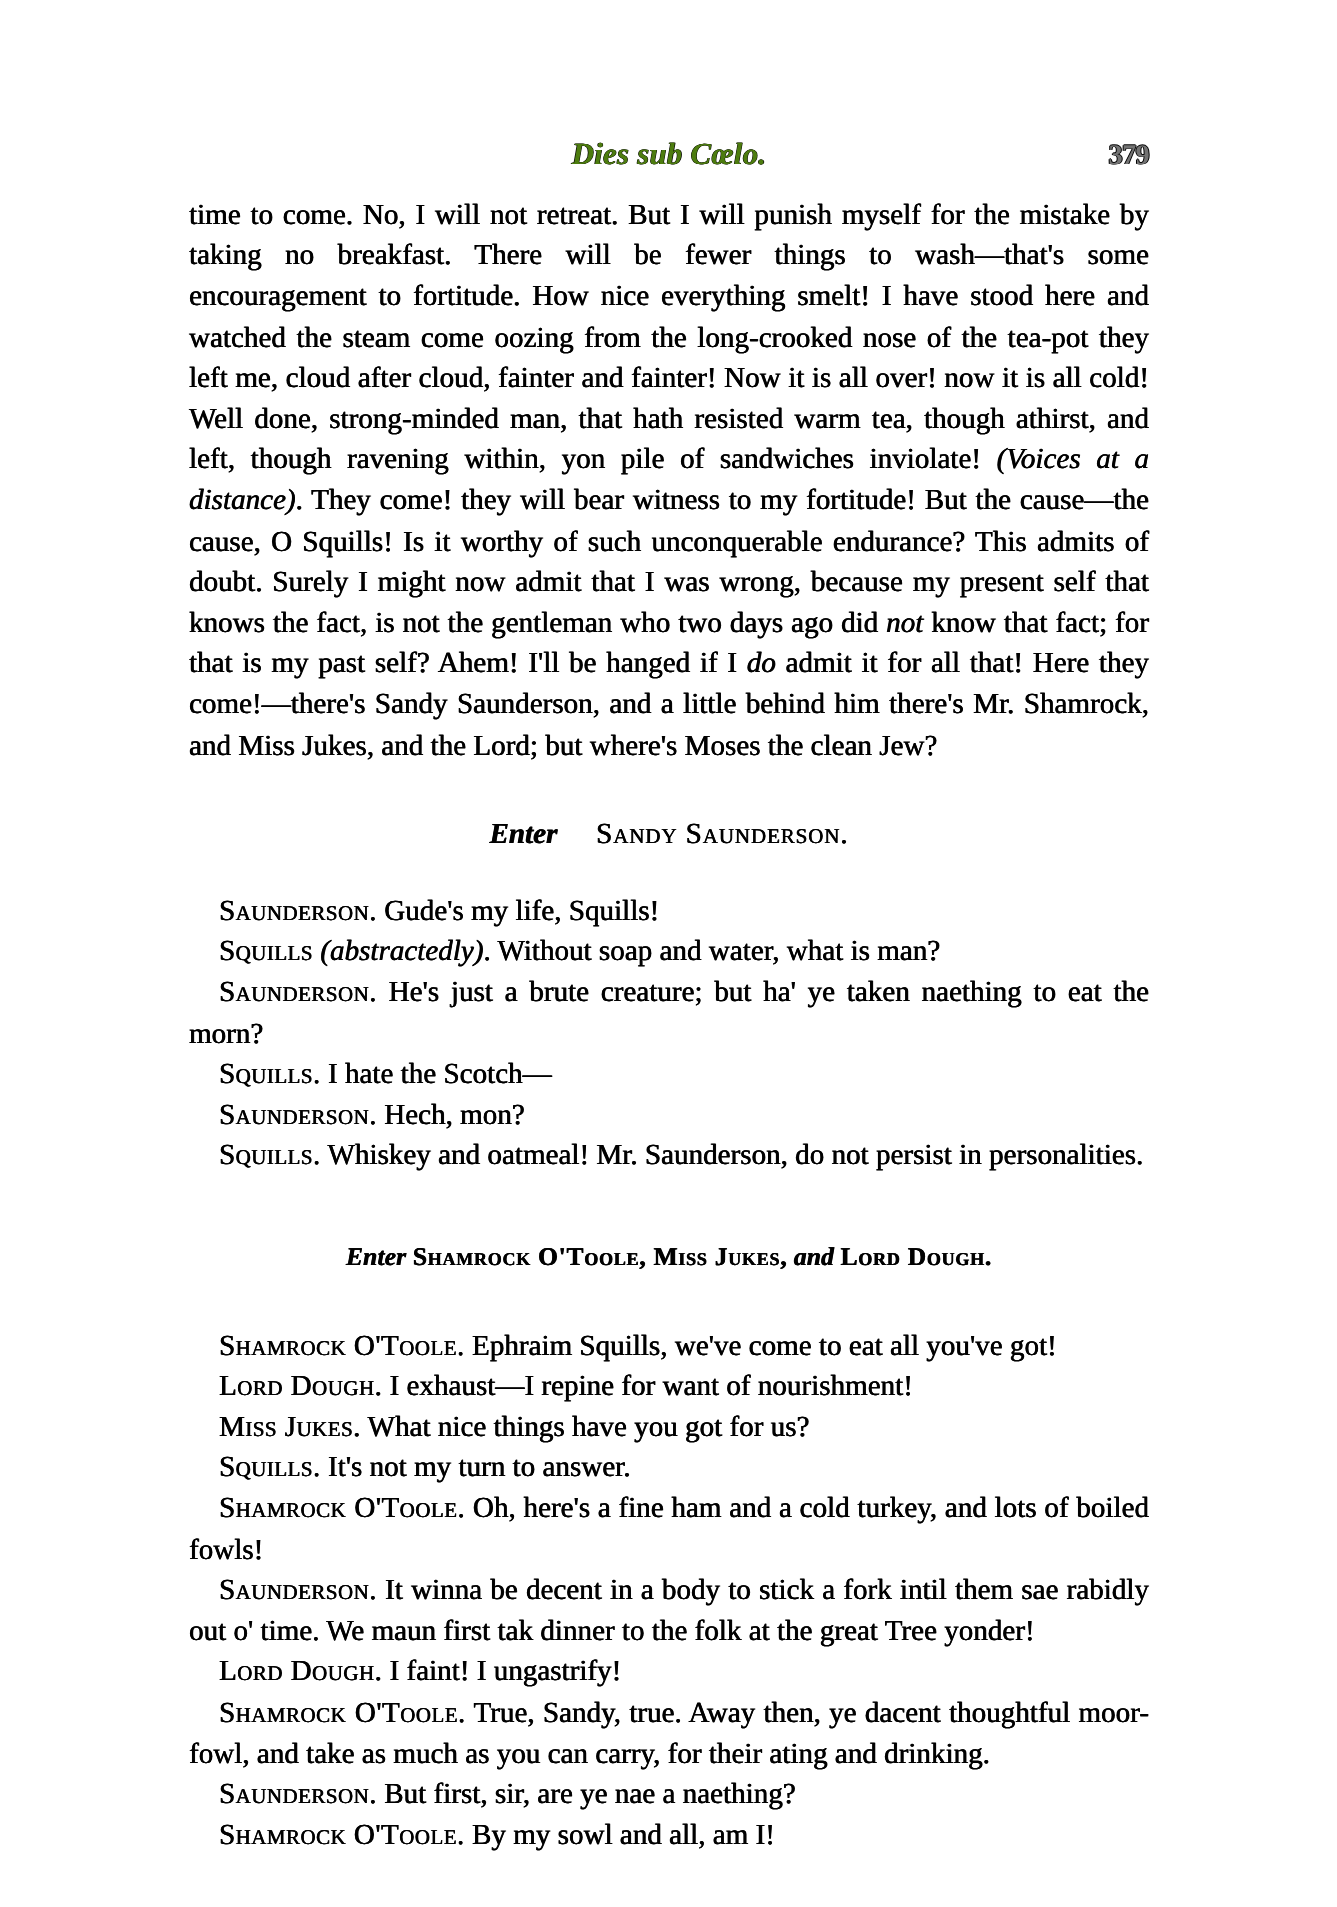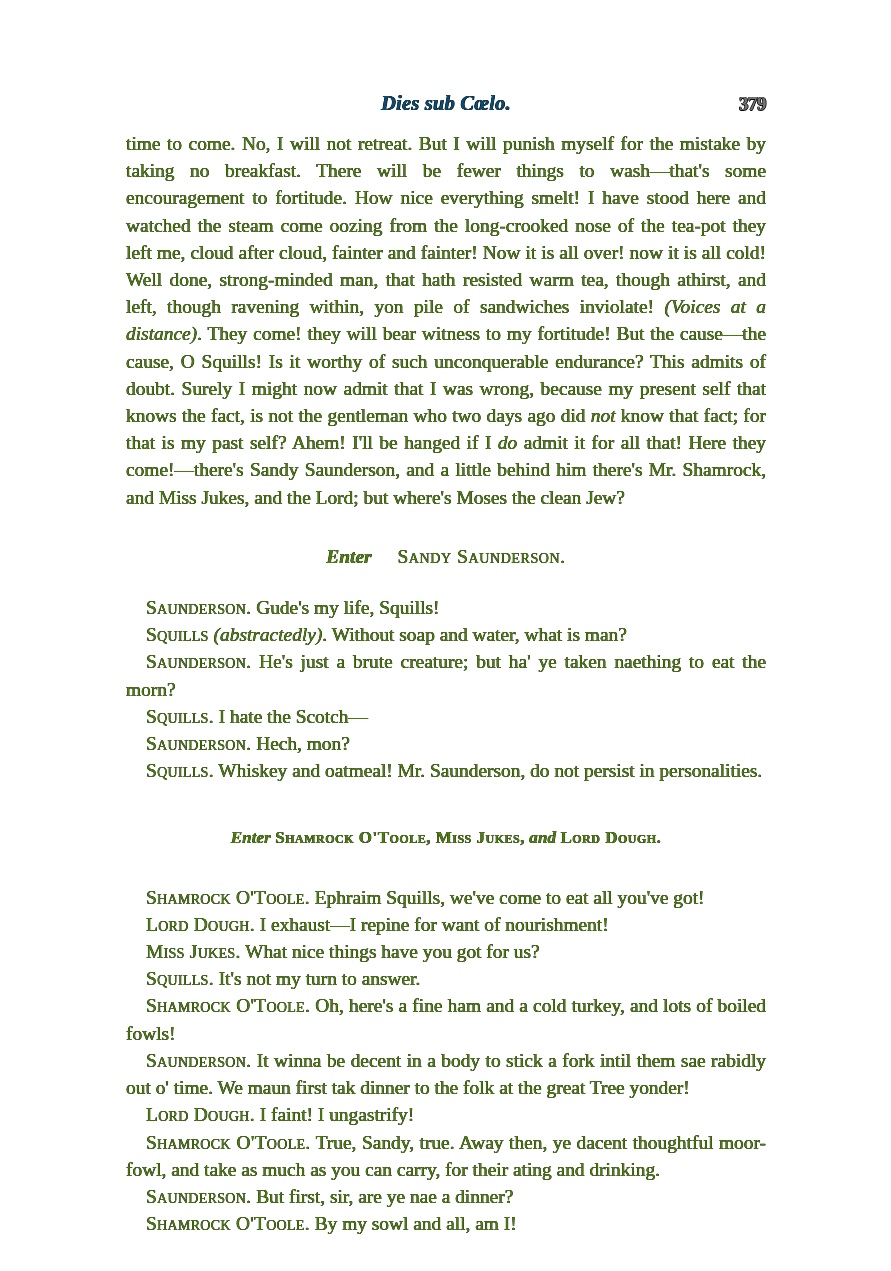--- a/index.html
+++ b/index.html
@@ -29,21 +29,21 @@
   }
   .running-head-title {
     position: absolute;
     left: 0;
     right: 0;
     text-align: center;
     font-style: italic;
     font-weight: bold;
     font-size: 20.5px;
     letter-spacing: 0.2px;
-    color: #0c4a6e;
+    color: #4d7c0f;
     text-shadow: 0.35px 0 0 #080808, -0.35px 0 0 #080808, 0 0.3px 0 #080808;
   }
   .folio {
     position: absolute;
     right: 0;
     top: 1px;
     font-weight: bold;
     font-size: 19px;
     letter-spacing: -0.5px;
     color: #737373;
@@ -57,21 +57,21 @@
     left: 126px;
     width: 640px;
   }
 
   p {
     margin: 0;
     font-size: 19.4px;
     line-height: 27.2px;
     text-align: justify;
     text-justify: inter-word;
-    color: #4d7c0f;
+    color: #000000;
     text-shadow: 0.25px 0 0 #111, -0.2px 0 0 #111;
   }
 
   p.body-para {
     text-indent: 0;
   }
 
   p.speech {
     text-indent: 20px;
   }
@@ -181,19 +181,19 @@
       <p class="speech"><span class="sc">Squills.</span><span> It's not my turn to answer.</span></p>
 
       <p class="speech"><span class="sc">Shamrock O'Toole.</span><span> Oh, here's a fine ham and a cold turkey, and lots of boiled fowls!</span></p>
 
       <p class="speech"><span class="sc">Saunderson.</span><span> It winna be decent in a body to stick a fork intil them sae rabidly out o' time. We maun first tak dinner to the folk at the great Tree yonder!</span></p>
 
       <p class="speech"><span class="sc">Lord Dough.</span><span> I faint! I ungastrify!</span></p>
 
       <p class="speech"><span class="sc">Shamrock O'Toole.</span><span> True, Sandy, true. Away then, ye dacent thoughtful moor-fowl, and take as much as you can carry, for their ating and drinking.</span></p>
 
-      <p class="speech"><span class="sc">Saunderson.</span><span> But first, sir, are ye nae a dinner?</span></p>
+      <p class="speech"><span class="sc">Saunderson.</span><span> But first, sir, are ye nae a naething?</span></p>
 
       <p class="speech"><span class="sc">Shamrock O'Toole.</span><span> By my sowl and all, am I!</span></p>
     </div>
 
   </div>
 </div>
 
 </body></html>

